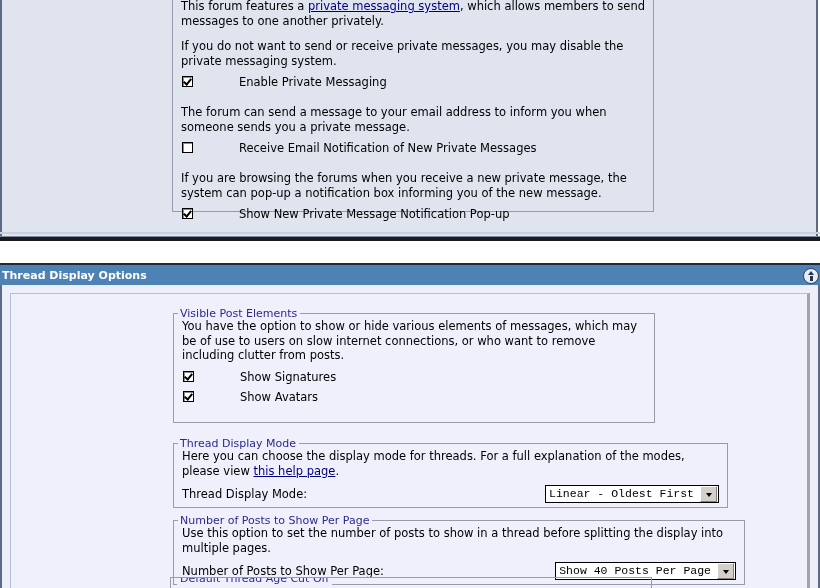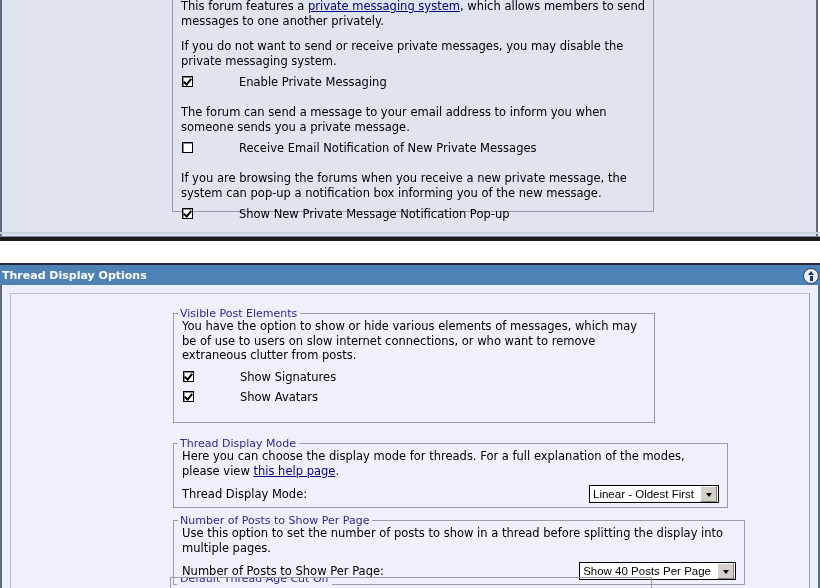--- a/index.html
+++ b/index.html
@@ -126,21 +126,21 @@
   }
   .panel-lower-pad {
     position: absolute;
     left: 8px;
     top: 8px;
     right: 8px;
     bottom: 0;
     background: #eff0fb;
     border-top: 1px solid #b8bed6;
     border-left: 1px solid #b8bed6;
-    border-right: 1px solid #a3a3a3;
+    border-right: 3px solid #a3a3a3;
   }
 
   
   fieldset.opt {
     position: absolute;
     margin: 0;
     padding: 0;
     border: 1px solid #9a9aae;
     background: transparent;
     box-sizing: border-box;
@@ -224,21 +224,21 @@
   }
   .fakeselect {
     display: inline-flex;
     align-items: center;
     height: 18px;
     border: 1px solid #000000;
     background: #ffffff;
     box-sizing: border-box;
     padding: 0 0 0 3px;
     font-size: 11.5px;
-    font-family: Liberation Sans, sans-serif;
+    font-family: Liberation Mono, monospace;
     color: #000;
     white-space: nowrap;
   }
   .fakeselect .selval { padding-right: 6px; }
   .fakeselect .arrowbtn {
     width: 15px;
     height: 14px;
     margin: 0 1px 0 0;
     background: #d4d0c8;
     border-top: 1px solid #ffffff;
@@ -333,21 +333,21 @@
     <span class="section-bar-title">Thread Display Options</span>
     <span class="collapse-icon"></span>
   </div>
 
   <div class="panel-lower">
     <div class="panel-lower-pad">
 
       <fieldset class="opt" style="left:162px; top:14px; width:482px; height:115px;">
         <legend>Visible Post Elements</legend>
         <div class="fs-body">
-          <p class="para tight">You have the option to show or hide various elements of messages, which may be of use to users on slow internet connections, or who want to remove extraneous clutter from posts.</p>
+          <p class="para tight">You have the option to show or hide various elements of messages, which may be of use to users on slow internet connections, or who want to remove including clutter from posts.</p>
 
           <div class="cbrow">
             <span class="cb checked"></span>
             <span class="cblabel">Show Signatures</span>
           </div>
 
           <div class="cbrow">
             <span class="cb checked"></span>
             <span class="cblabel">Show Avatars</span>
           </div>

